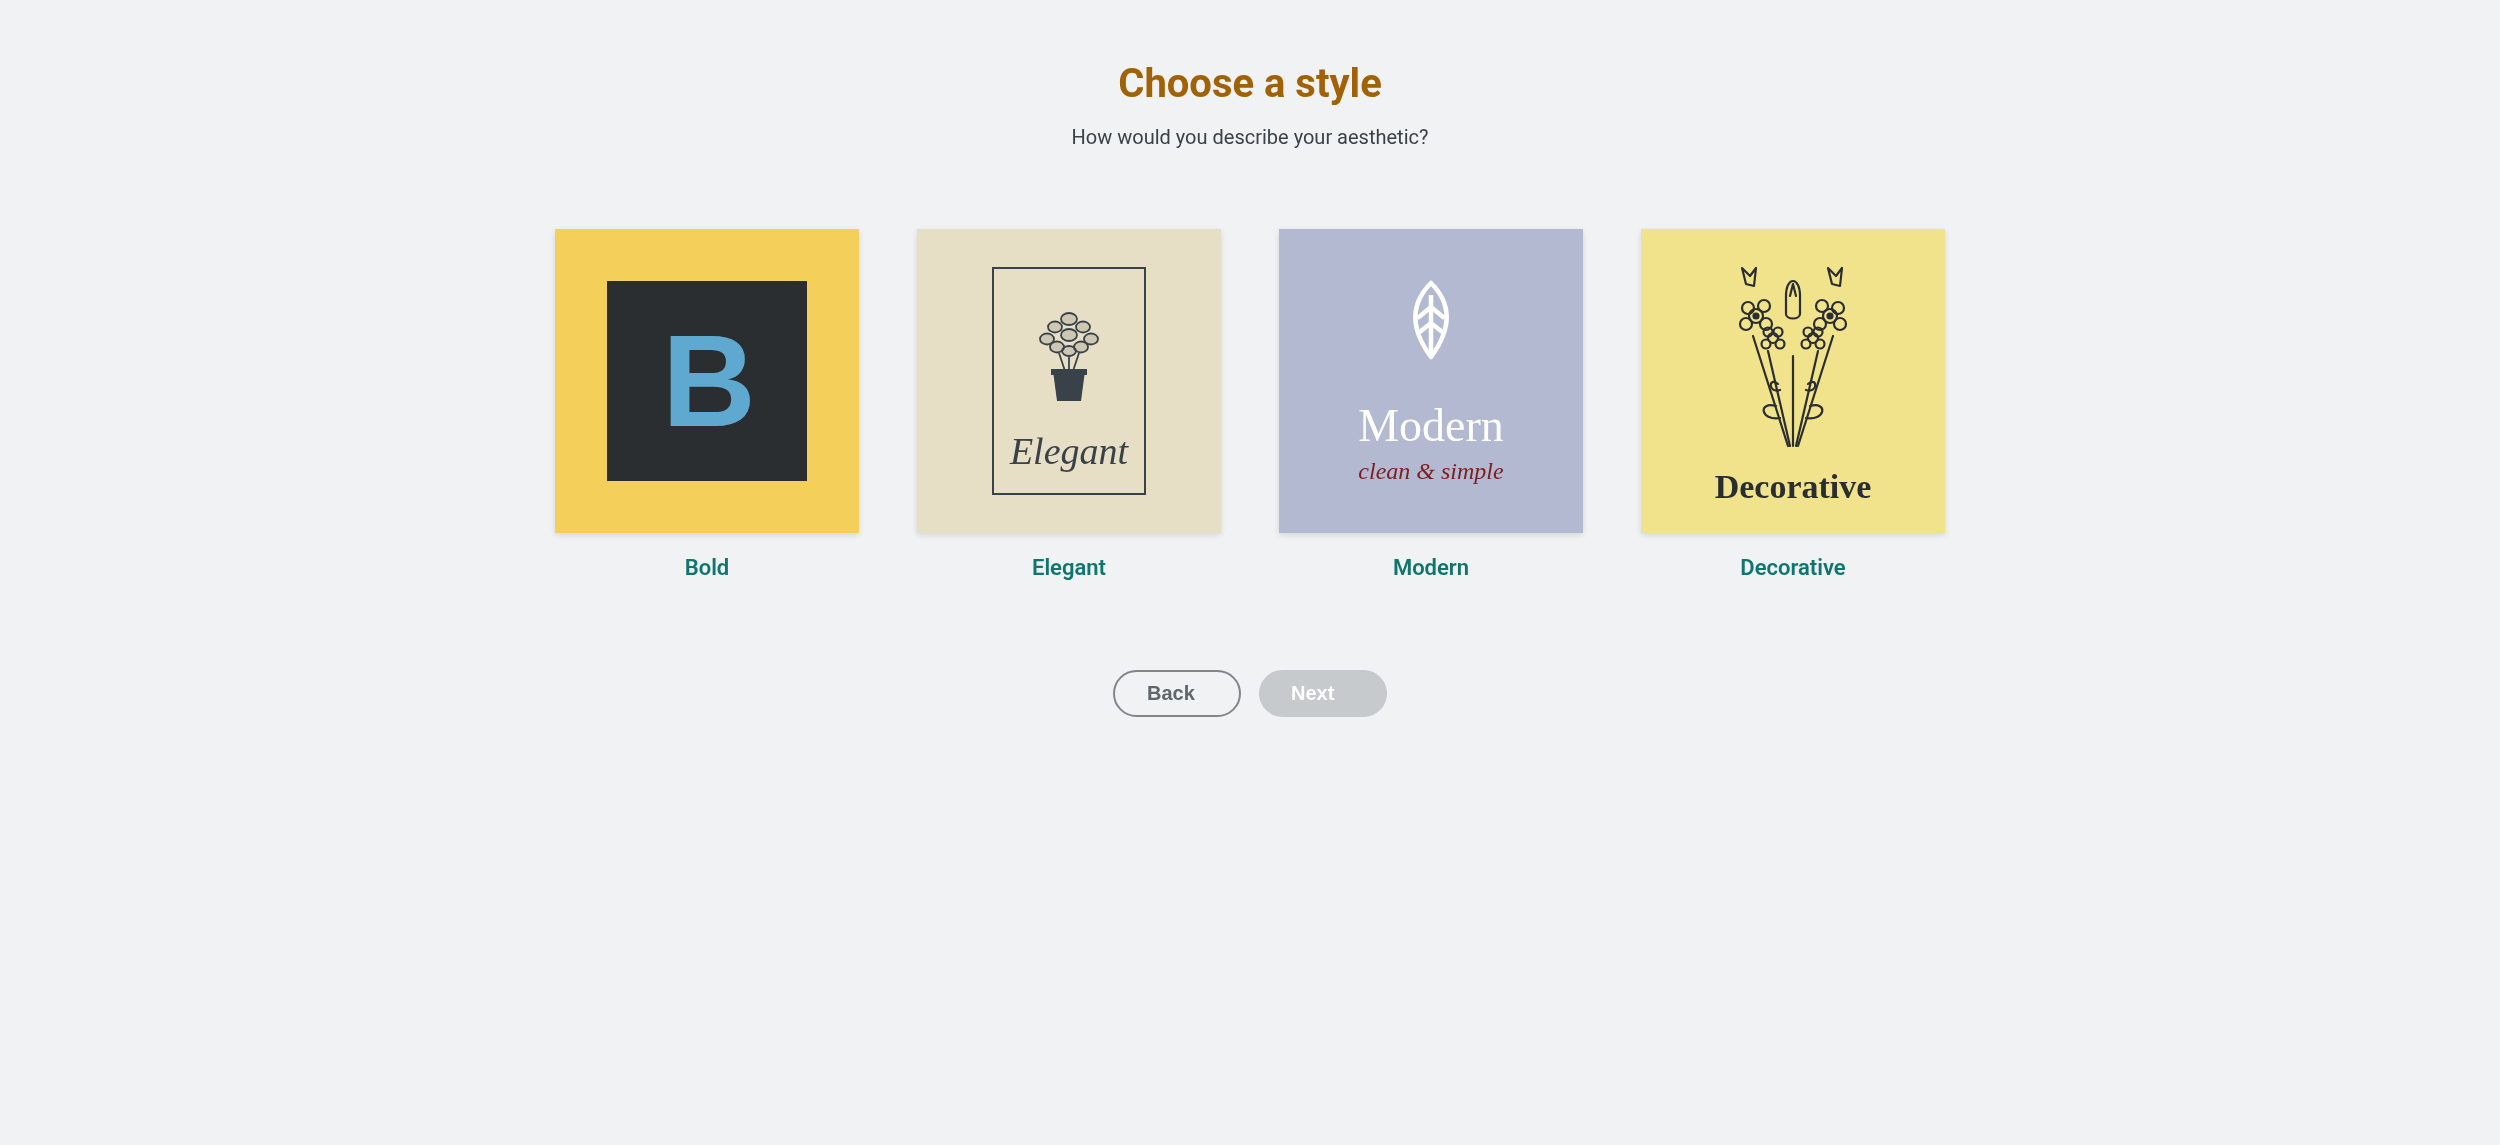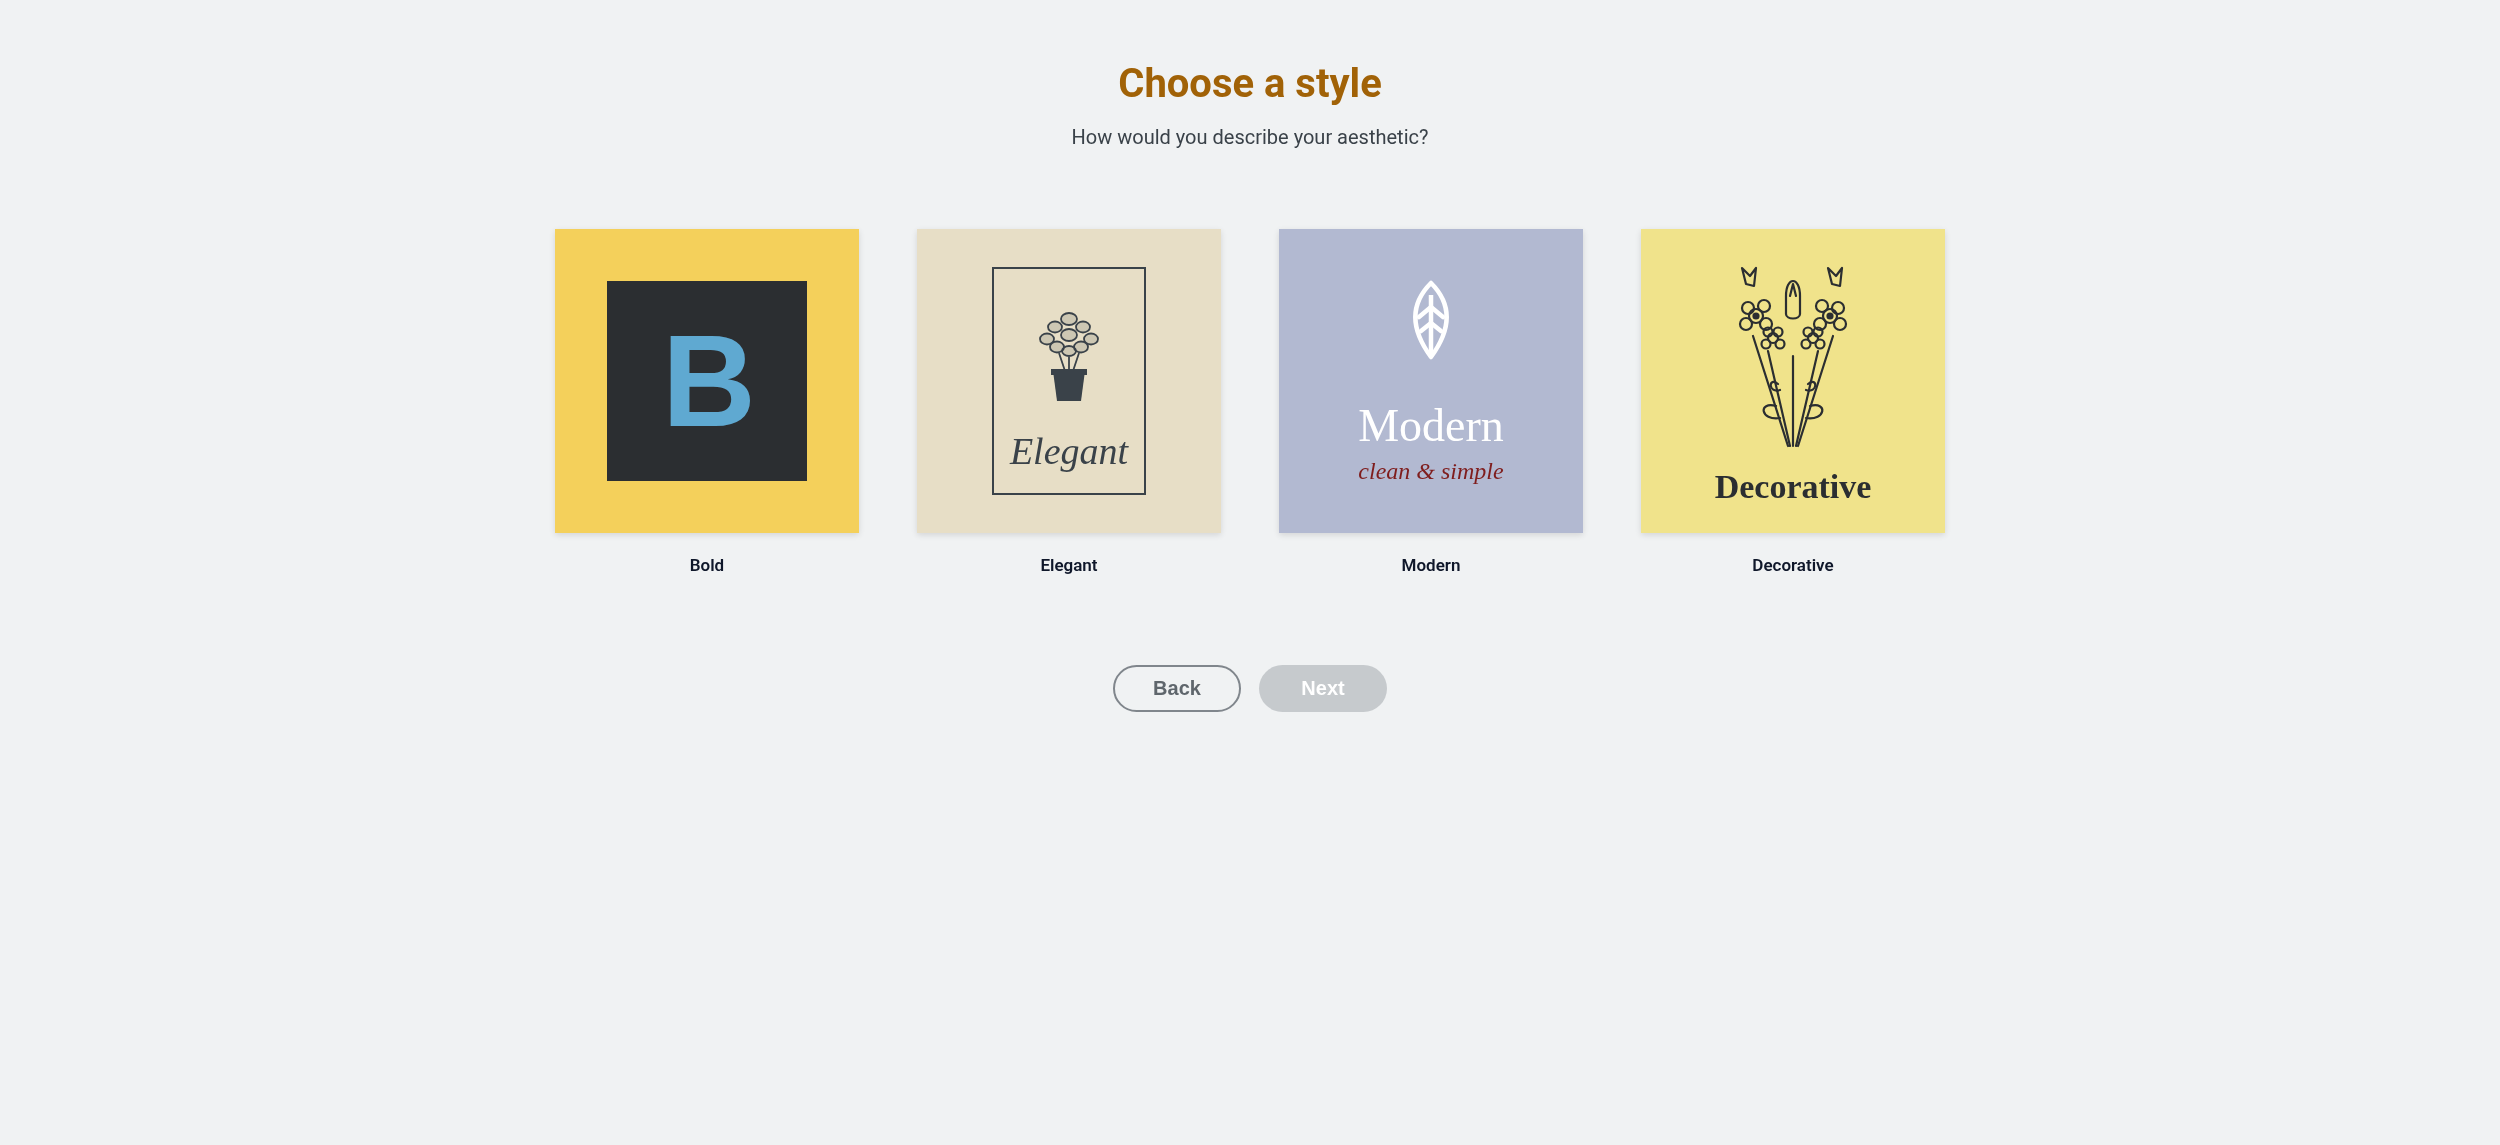--- a/index.html
+++ b/index.html
@@ -43,23 +43,23 @@
     .card {
       width: 304px;
       height: 304px;
       box-shadow: 0 2px 6px rgba(0,0,0,0.12);
       display: flex;
       align-items: center;
       justify-content: center;
       margin-bottom: 22px;
     }
     .card-label {
-      font-size: 17px;
+      font-size: 22px;
       font-weight: 600;
-      color: #0f172a;
+      color: #0f766e;
     }
     
     .card-bold {
       background: #f4d05b;
     }
     .bold-inner {
       width: 200px;
       height: 200px;
       background: #2b2e31;
       display: flex;
@@ -130,21 +130,21 @@
       gap: 18px;
     }
     .btn {
       padding: 10px 32px;
       border-radius: 24px;
       font-size: 20px;
       font-weight: 600;
       cursor: pointer;
       border: 2px solid transparent;
       min-width: 128px;
-      text-align: center;
+      text-align: left;
     }
     .btn-back {
       background: transparent;
       border: 2px solid #80868c;
       color: #5f666c;
     }
     .btn-next {
       background: #c6cacd;
       color: #fff;
       border: none;

